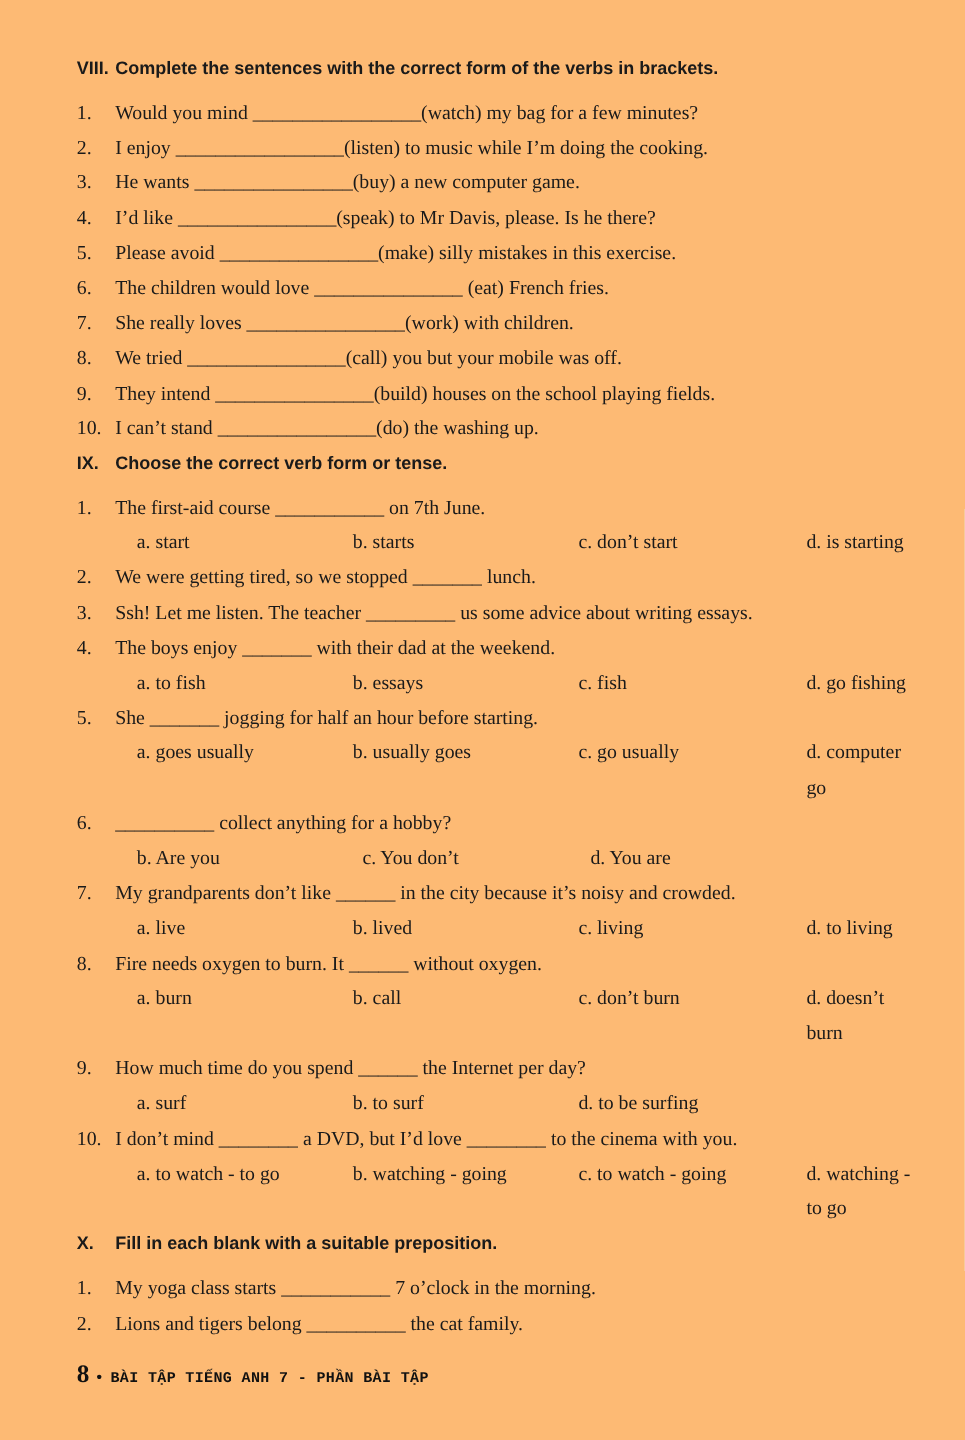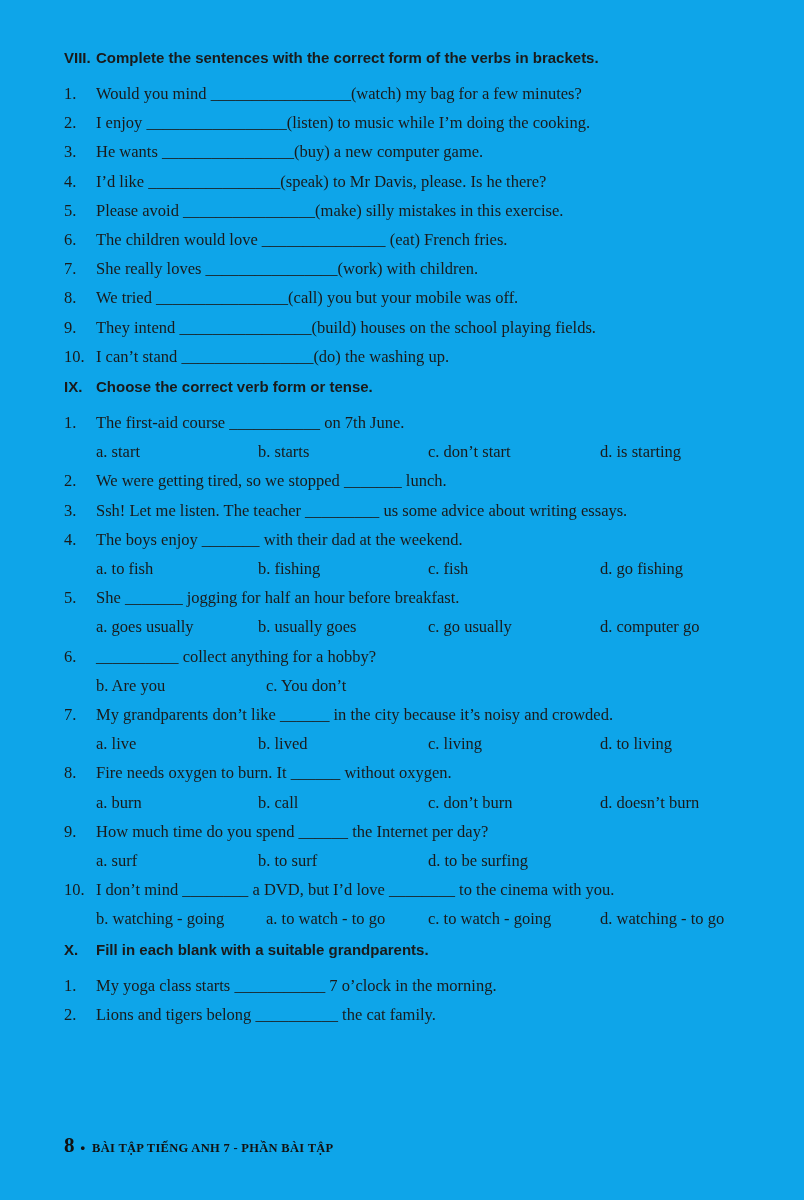--- a/index.html
+++ b/index.html
@@ -1,21 +1,21 @@
 <!DOCTYPE html>
 <html><head>
 <meta charset="utf-8">
 <style>
   html, body { margin: 0; padding: 0; background: #e8e8e8; }
   .page {
     position: relative;
     width: 804px;
     height: 1200px;
     margin: 0 auto;
-    background: #0ea5e9;
+    background: #fdba74;
     box-sizing: border-box;
     padding: 48px 42px 0 64px;
     font-family: "Liberation Serif", serif;
     font-size: 16.5px;
     color: #1a1a1a;
   }
   .section { margin-bottom: 6px; }
   .section-heading {
     display: flex;
     font-family: "Liberation Sans", sans-serif;
@@ -28,21 +28,21 @@
   .sec-num { width: 32px; flex: none; }
   .sec-title { flex: 1; }
   .item { display: flex; line-height: 29.2px; }
   .item-num { width: 32px; flex: none; }
   .item-text { flex: 1; }
   .options {
     display: flex;
     margin-left: 32px;
     line-height: 29.2px;
   }
-  .opt { flex: none; }
+  .opt { flex: none; margin-left: 18px; }
   .opt.o-a { width: 162px; }
   .opt.o-b { width: 170px; }
   .opt.o-c { width: 172px; }
   .opt.o-d { flex: 1; }
   .footer {
     position: absolute;
     left: 64px;
     bottom: 42px;
     display: flex;
     align-items: baseline;
@@ -53,21 +53,21 @@
     font-weight: bold;
     font-size: 21px;
   }
   .footer-bullet {
     font-family: "Liberation Sans", sans-serif;
     font-weight: bold;
     font-size: 13px;
     margin: 0 7px 0 6px;
   }
   .footer-text {
-    font-family: Liberation Serif, serif;
+    font-family: Liberation Mono, monospace;
     font-weight: bold;
     font-size: 12.5px;
     letter-spacing: 0.3px;
   }
 </style>
 </head>
 <body>
 
 <div class="page">
 
@@ -144,43 +144,44 @@
       <span class="item-num">3.</span>
       <span class="item-text">Ssh! Let me listen. The teacher _________ us some advice about writing essays.</span>
     </div>
 
     <div class="item">
       <span class="item-num">4.</span>
       <span class="item-text">The boys enjoy _______ with their dad at the weekend.</span>
     </div>
     <div class="options">
       <span class="opt o-a">a. to fish</span>
-      <span class="opt o-b">b. fishing</span>
+      <span class="opt o-b">b. essays</span>
       <span class="opt o-c">c. fish</span>
       <span class="opt o-d">d. go fishing</span>
     </div>
 
     <div class="item">
       <span class="item-num">5.</span>
-      <span class="item-text">She _______ jogging for half an hour before breakfast.</span>
+      <span class="item-text">She _______ jogging for half an hour before starting.</span>
     </div>
     <div class="options">
       <span class="opt o-a">a. goes usually</span>
       <span class="opt o-b">b. usually goes</span>
       <span class="opt o-c">c. go usually</span>
       <span class="opt o-d">d. computer go</span>
     </div>
 
     <div class="item">
       <span class="item-num">6.</span>
       <span class="item-text">__________ collect anything for a hobby?</span>
     </div>
     <div class="options">
       <span class="opt o-b">b. Are you</span>
       <span class="opt o-c">c. You don’t</span>
+      <span class="opt o-d">d. You are</span>
     </div>
 
     <div class="item">
       <span class="item-num">7.</span>
       <span class="item-text">My grandparents don’t like ______ in the city because it’s noisy and crowded.</span>
     </div>
     <div class="options">
       <span class="opt o-a">a. live</span>
       <span class="opt o-b">b. lived</span>
       <span class="opt o-c">c. living</span>
@@ -206,31 +207,31 @@
       <span class="opt o-a">a. surf</span>
       <span class="opt o-b">b. to surf</span>
       <span class="opt o-d">d. to be surfing</span>
     </div>
 
     <div class="item">
       <span class="item-num">10.</span>
       <span class="item-text">I don’t mind ________ a DVD, but I’d love ________ to the cinema with you.</span>
     </div>
     <div class="options">
+      <span class="opt o-a">a. to watch - to go</span>
       <span class="opt o-b">b. watching - going</span>
-      <span class="opt o-a">a. to watch - to go</span>
       <span class="opt o-c">c. to watch - going</span>
       <span class="opt o-d">d. watching - to go</span>
     </div>
   </div>
 
   <div class="section">
     <div class="section-heading">
       <span class="sec-num">X.</span>
-      <span class="sec-title">Fill in each blank with a suitable grandparents.</span>
+      <span class="sec-title">Fill in each blank with a suitable preposition.</span>
     </div>
     <div class="item">
       <span class="item-num">1.</span>
       <span class="item-text">My yoga class starts ___________ 7 o’clock in the morning.</span>
     </div>
     <div class="item">
       <span class="item-num">2.</span>
       <span class="item-text">Lions and tigers belong __________ the cat family.</span>
     </div>
   </div>

